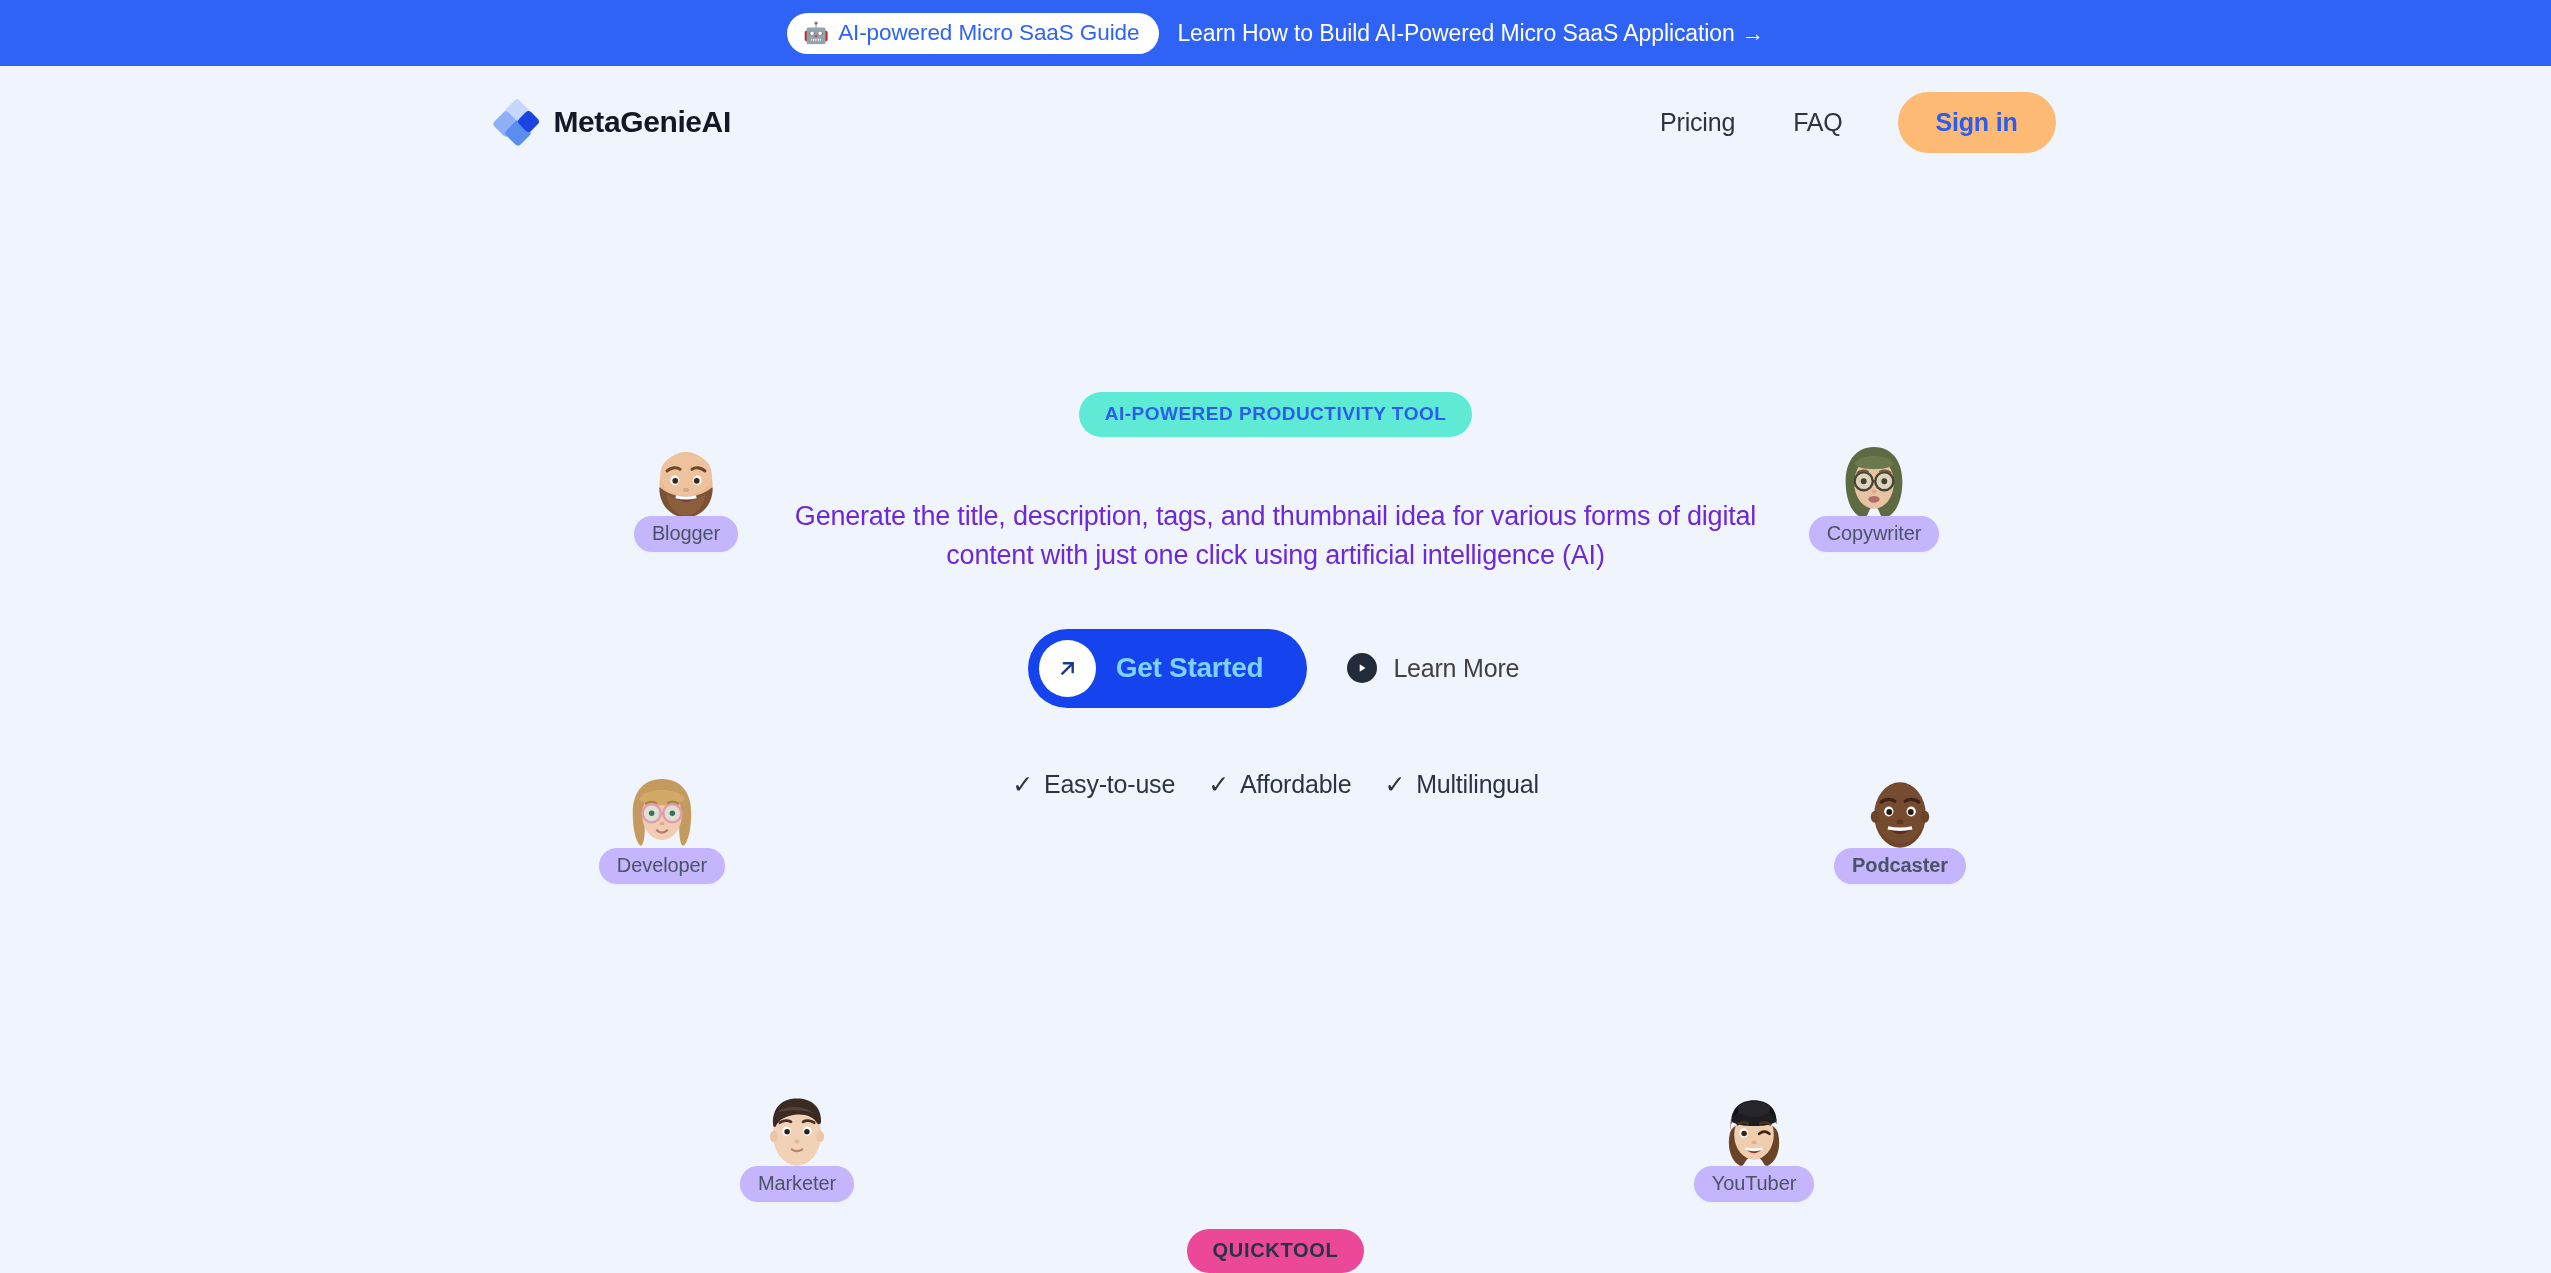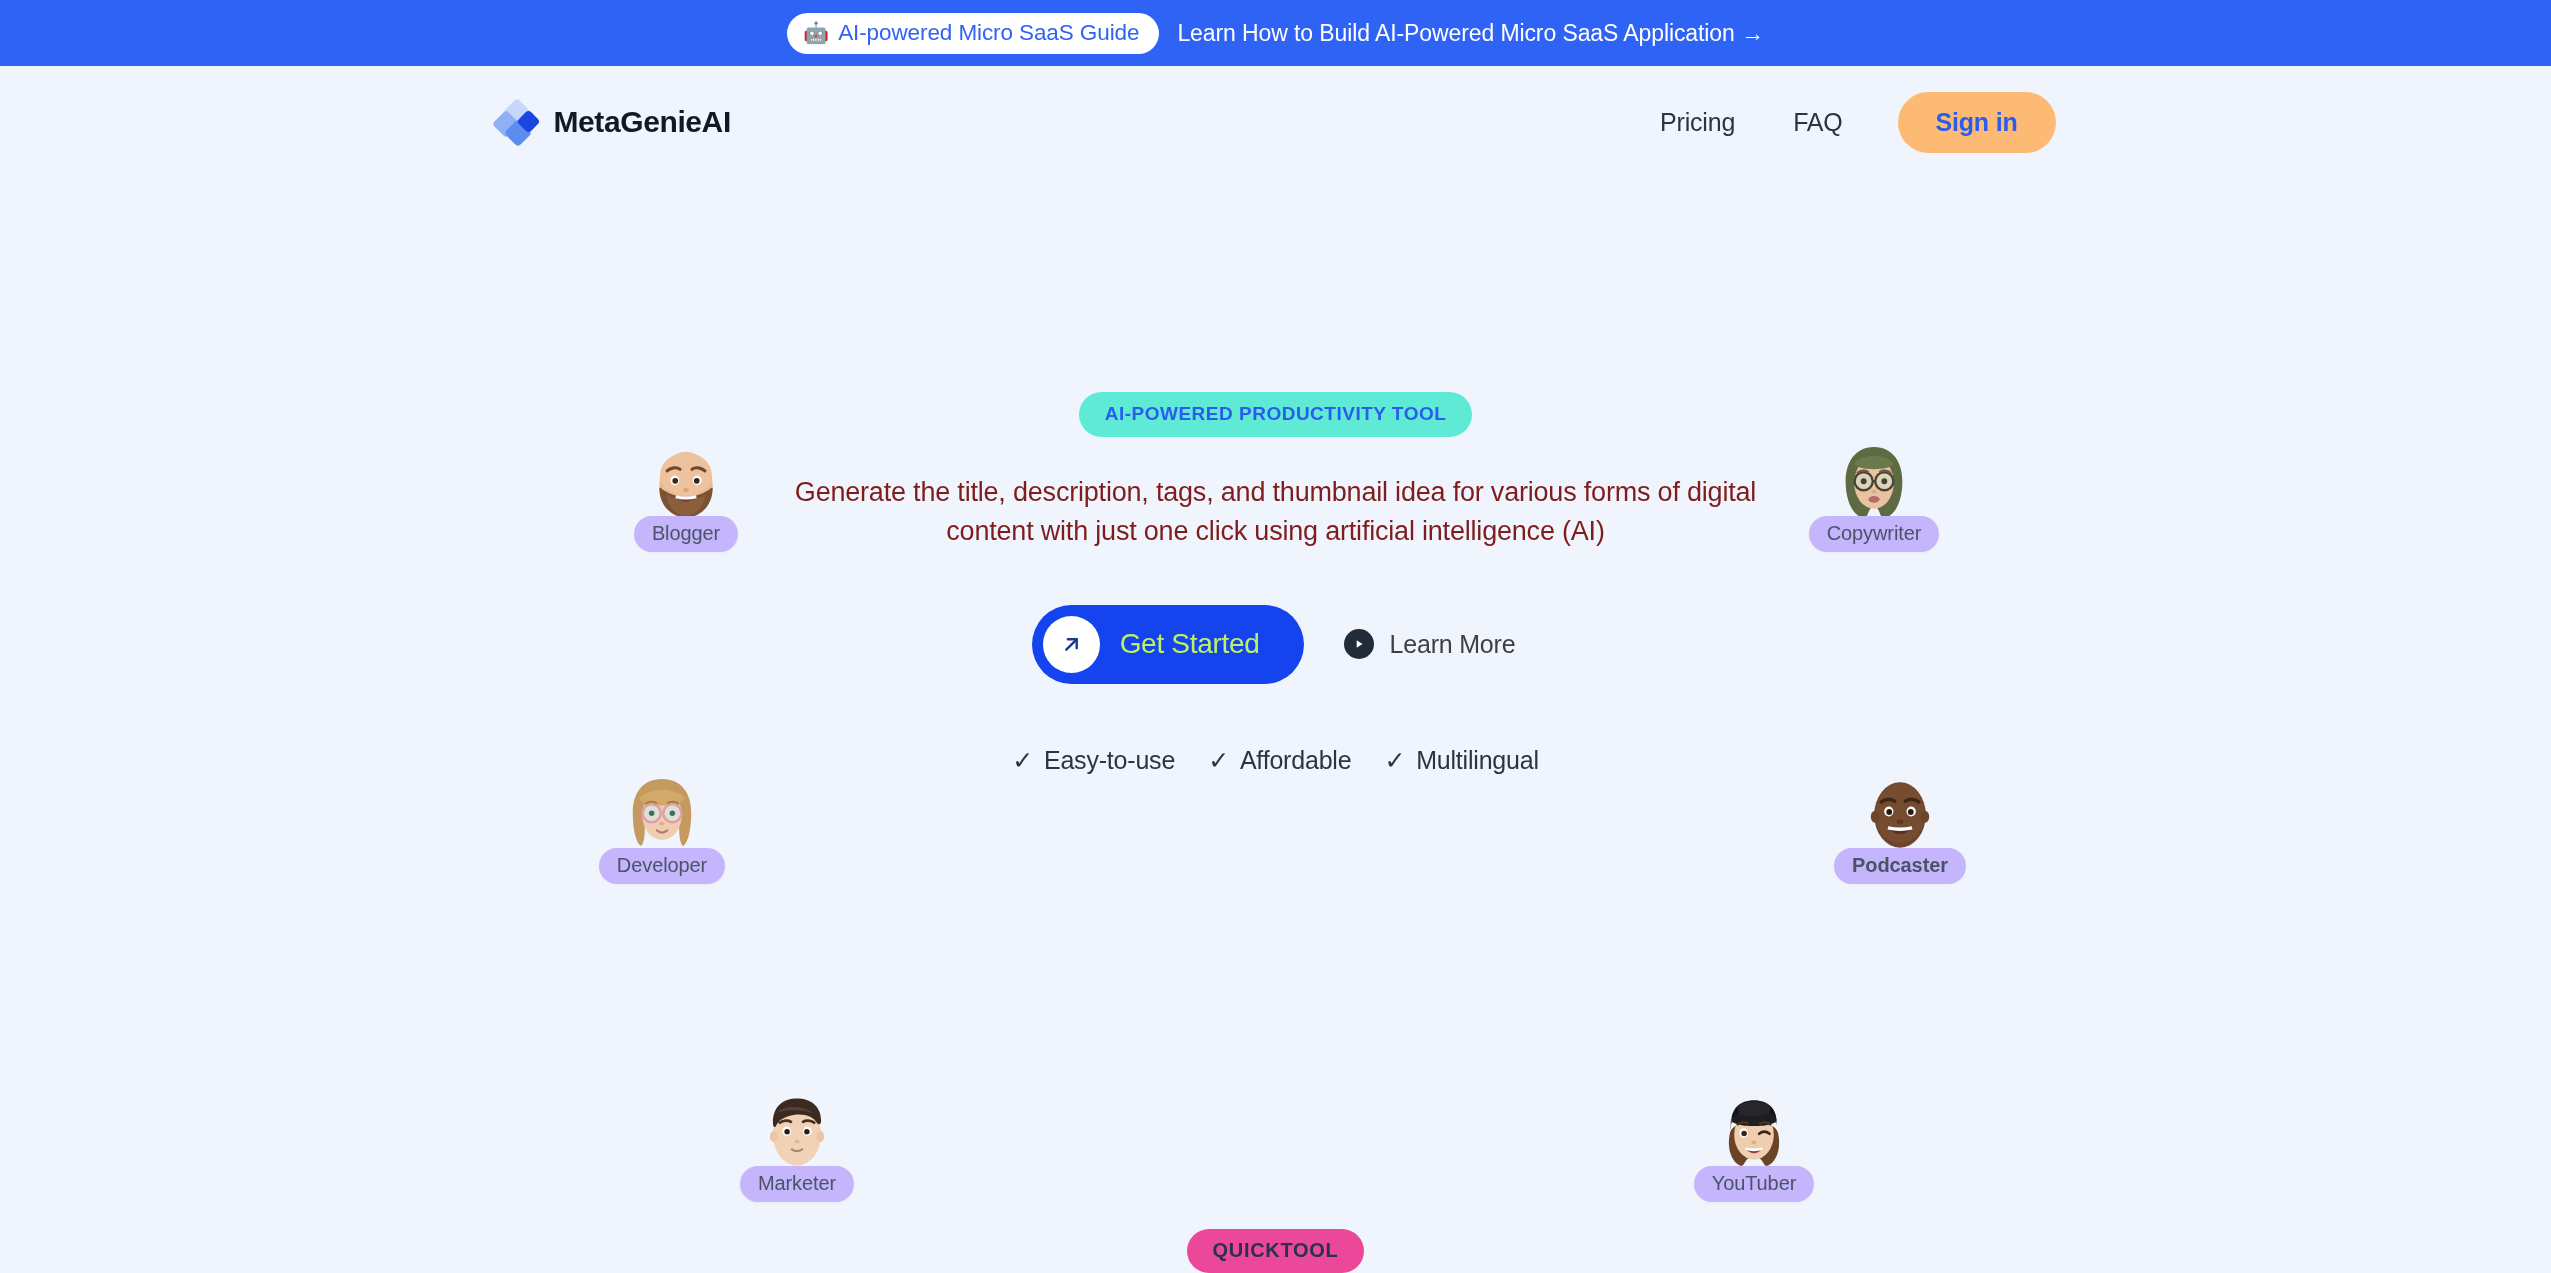--- a/index.html
+++ b/index.html
@@ -168,24 +168,24 @@
     margin-top: 36px;
     font-size: 88px;
     line-height: 1.07;
     font-weight: 400;
     letter-spacing: -2.6px;
     color: #0d1320;
     max-width: 1060px;
   }
 
   .hero-sub {
-    margin-top: 36px;
+    margin-top: 60px;
     font-size: 27px;
     line-height: 1.44;
-    color: #7f1d1d;
+    color: #6d28d9;
     max-width: 1000px;
     letter-spacing: -0.2px;
   }
 
   .hero-cta {
     margin-top: 54px;
     display: flex;
     align-items: center;
     gap: 36px;
   }
@@ -204,23 +204,23 @@
     width: 57px;
     height: 57px;
     border-radius: 50%;
     background: #ffffff;
     display: inline-flex;
     align-items: center;
     justify-content: center;
     flex: none;
   }
   .btn-primary-label {
-    color: #bef264;
+    color: #7dd3fc;
     font-size: 28px;
-    font-weight: 400;
+    font-weight: 700;
     letter-spacing: -0.3px;
     white-space: nowrap;
   }
   .btn-secondary {
     display: inline-flex;
     align-items: center;
     gap: 16px;
     background: none;
     border: none;
     cursor: pointer;

